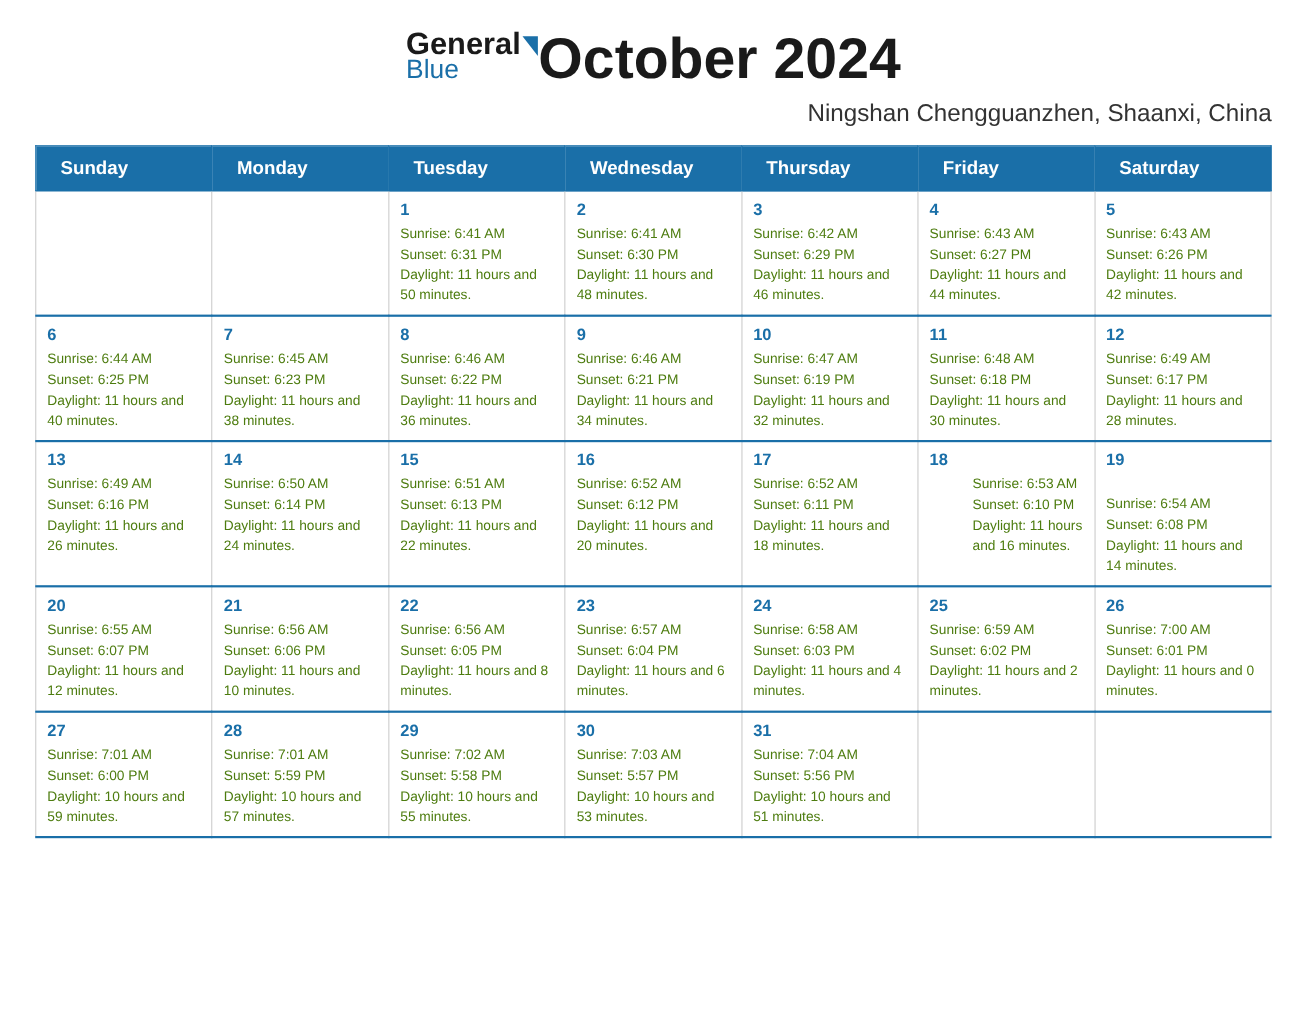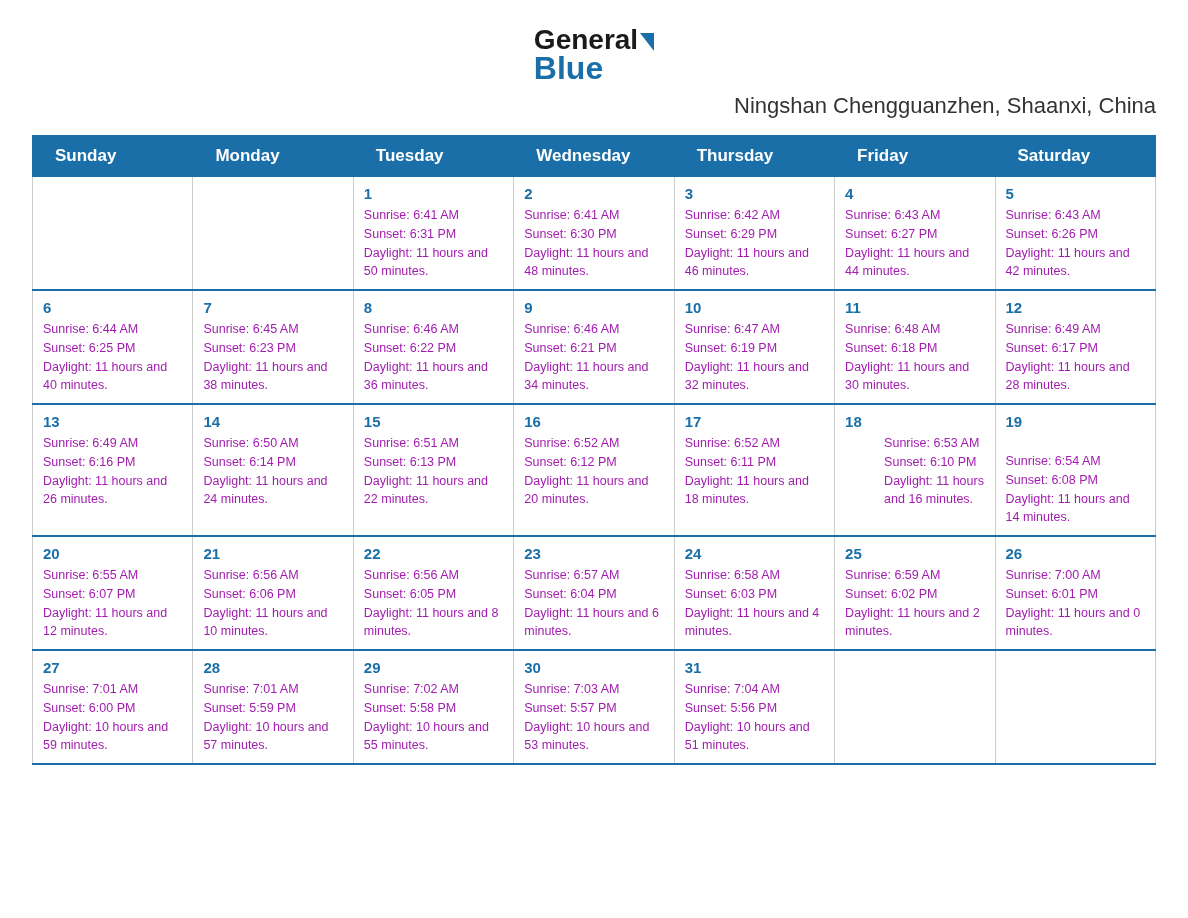--- a/index.html
+++ b/index.html
@@ -32,22 +32,22 @@
       display: inline-block;
       width: 0;
       height: 0;
       border-left: 14px solid transparent;
       border-right: 0px solid transparent;
       border-top: 18px solid #1a6fa8;
       margin-left: 2px;
       margin-top: 4px;
     }
     .logo-blue {
-      font-size: 32px;
-      font-weight: bold;
+      font-size: 24px;
+      font-weight: normal;
       color: #1a6fa8;
       margin-top: -6px;
     }
     .page-title {
       font-size: 52px;
       font-weight: bold;
       color: #1a1a1a;
       text-align: right;
     }
     .subtitle {
@@ -82,41 +82,42 @@
     }
     .day-number {
       font-size: 15px;
       font-weight: bold;
       color: #1a6fa8;
       display: block;
       margin-bottom: 4px;
     }
     .day-info {
       font-size: 12.5px;
-      color: #a21caf;
+      color: #4d7c0f;
       line-height: 1.5;
     }
     .empty-cell {
       background: #fff;
     }
     .calendar tbody tr {
       border-bottom: 2px solid #1a6fa8;
     }
   </style>
 </head>
 <body>
 
 <div class="header-top">
   <div class="logo">
     <div class="logo-general">
       <span>General</span>
         <span class="arrow"></span>
     </div>
     <div class="logo-blue">Blue</div>
   </div>
+  <div class="page-title">October 2024</div>
 </div>
 <div class="subtitle">Ningshan Chengguanzhen, Shaanxi, China</div>
 
 <table class="calendar">
   <thead>
     <tr>
     <th>Sunday</th>
         <th>Monday</th>
         <th>Tuesday</th>
         <th>Wednesday</th>

